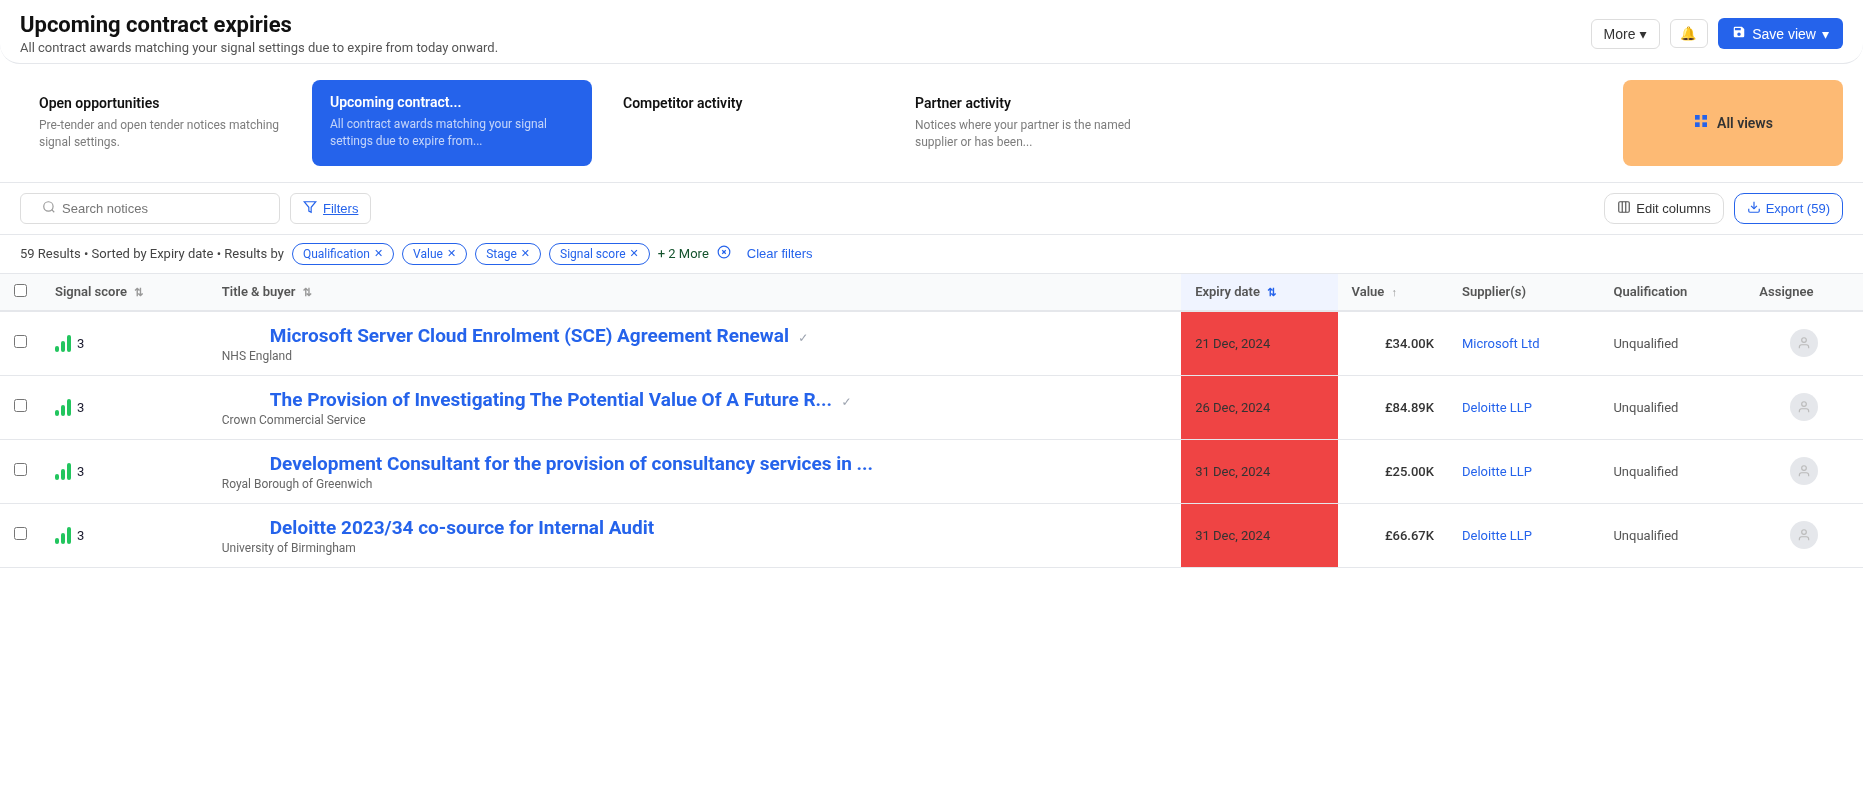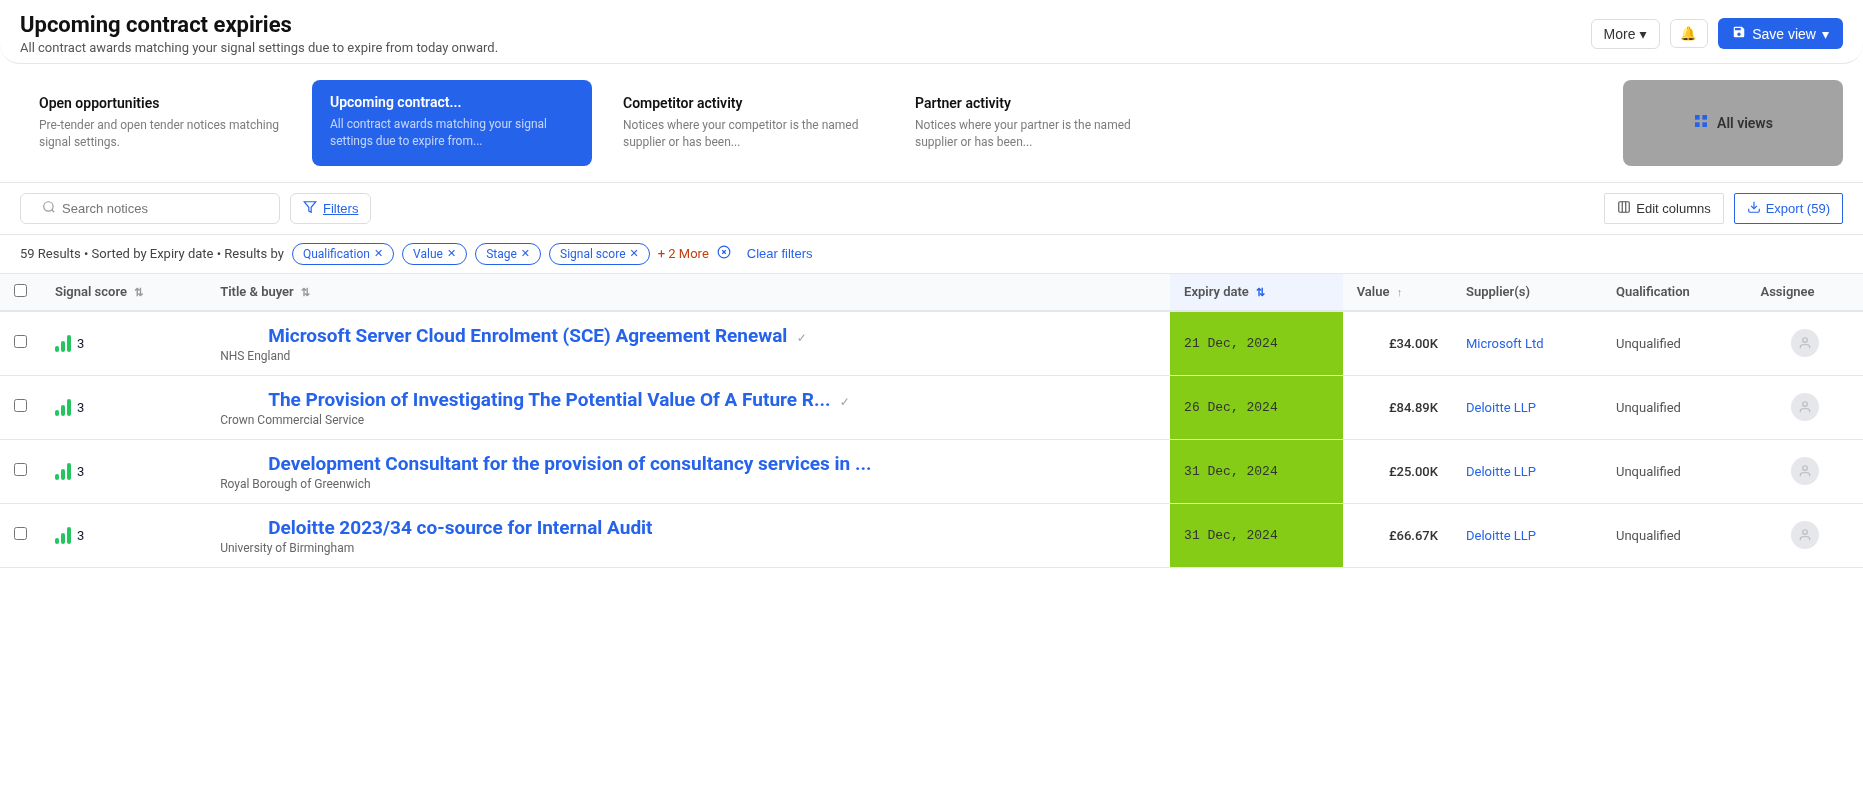--- a/index.html
+++ b/index.html
@@ -49,21 +49,21 @@
     .nav-card:not(.active) { background: none; border: 1px solid transparent; }
     .nav-card h3 { font-size: 14px; font-weight: 600; margin-bottom: 6px; }
     .nav-card p { font-size: 12px; opacity: 0.85; line-height: 1.4; }
     .nav-card.active h3 { color: #fff; }
     .nav-card.active p { color: rgba(255,255,255,0.85); }
     .nav-card:not(.active) h3 { color: #111; }
     .nav-card:not(.active) p { color: #666; }
 
     .all-views-card {
       flex: 1; max-width: 220px;
-      background: #a3a3a3; border-radius: 8px;
+      background: #fdba74; border-radius: 8px;
       display: flex; align-items: center; justify-content: center;
       cursor: pointer; gap: 8px; font-size: 14px; font-weight: 600; color: #333;
       margin-left: auto;
     }
 
     .toolbar {
       display: flex;
       align-items: center;
       justify-content: space-between;
       padding: 10px 20px;
@@ -81,40 +81,40 @@
     }
     .search-icon-svg { color: #999; flex-shrink: 0; }
     .btn-filters {
       display: flex; align-items: center; gap: 6px;
       border: 1px solid #ddd; border-radius: 6px;
       padding: 6px 12px; cursor: pointer; background: #fff; font-size: 13px; color: #333;
     }
     .toolbar-right { display: flex; align-items: center; gap: 10px; }
     .btn-edit-cols, .btn-export {
       display: flex; align-items: center; gap: 5px;
-      background: none; border: 1px solid #ddd; border-radius: 2px;
+      background: none; border: 1px solid #ddd; border-radius: 10px;
       padding: 6px 12px; cursor: pointer; font-size: 13px; color: #333;
     }
     .btn-export { color: #2563eb; border-color: #2563eb; }
 
     .filter-bar {
       display: flex; align-items: center; gap: 8px;
       padding: 8px 20px;
       border-bottom: 1px solid #e5e7eb;
       flex-wrap: wrap;
     }
     .filter-bar-text { font-size: 13px; color: #444; white-space: nowrap; }
     .filter-chip {
       display: flex; align-items: center; gap: 4px;
       border: 1px solid #2563eb; border-radius: 20px;
       padding: 3px 10px; font-size: 12px; color: #2563eb;
       cursor: pointer; white-space: nowrap;
     }
     .filter-chip .x-icon { font-size: 11px; color: #2563eb; }
-    .more-filters { font-size: 13px; color: #c2410c; white-space: nowrap; text-align: right; }
+    .more-filters { font-size: 13px; color: #14532d; white-space: nowrap; text-align: right; }
     .clear-filters {
       display: flex; align-items: center; gap: 16px;
       font-size: 13px; color: #2563eb; cursor: pointer; background: none; border: none;
       white-space: nowrap;
     }
 
     .table-container { overflow-x: auto; }
     table {
       width: 100%; border-collapse: collapse;
       min-width: 900px;
@@ -147,21 +147,21 @@
     .qual-cell { color: #555; }
     .assignee-cell { text-align: center; }
     .assignee-avatar {
       width: 28px; height: 28px; border-radius: 50%;
       background: #e5e7eb; display: inline-flex; align-items: center; justify-content: center;
       color: #999; font-size: 14px;
     }
     .check-icon { color: #9ca3af; margin-left: 6px; font-size: 12px; }
 
     .expiry-col-header { background: #f0f4ff; }
-    .expiry-col-sorted { background: #84cc16; font-family: Liberation Mono, monospace; }
+    .expiry-col-sorted { background: #ef4444; }
   </style>
 </head>
 <body>
 
 <div class="top-bar">
   <div class="top-bar-left">
     <h1>Upcoming contract expiries</h1>
     <p>All contract awards matching your signal settings due to expire from today onward.</p>
   </div>
   <div class="top-bar-right">
@@ -188,21 +188,20 @@
   <div class="nav-card">
     <h3>Open opportunities</h3>
     <p>Pre-tender and open tender notices matching signal settings.</p>
   </div>
   <div class="nav-card active">
     <h3>Upcoming contract...</h3>
     <p>All contract awards matching your signal settings due to expire from...</p>
   </div>
   <div class="nav-card">
     <h3>Competitor activity</h3>
-    <p>Notices where your competitor is the named supplier or has been...</p>
   </div>
   <div class="nav-card">
     <h3>Partner activity</h3>
     <p>Notices where your partner is the named supplier or has been...</p>
   </div>
   <div class="all-views-card">
     <span>
       <svg width="16" height="16" viewBox="0 0 24 24" fill="#2563eb">
           <rect x="3" y="3" width="7" height="7"></rect>
           <rect x="14" y="3" width="7" height="7"></rect>

